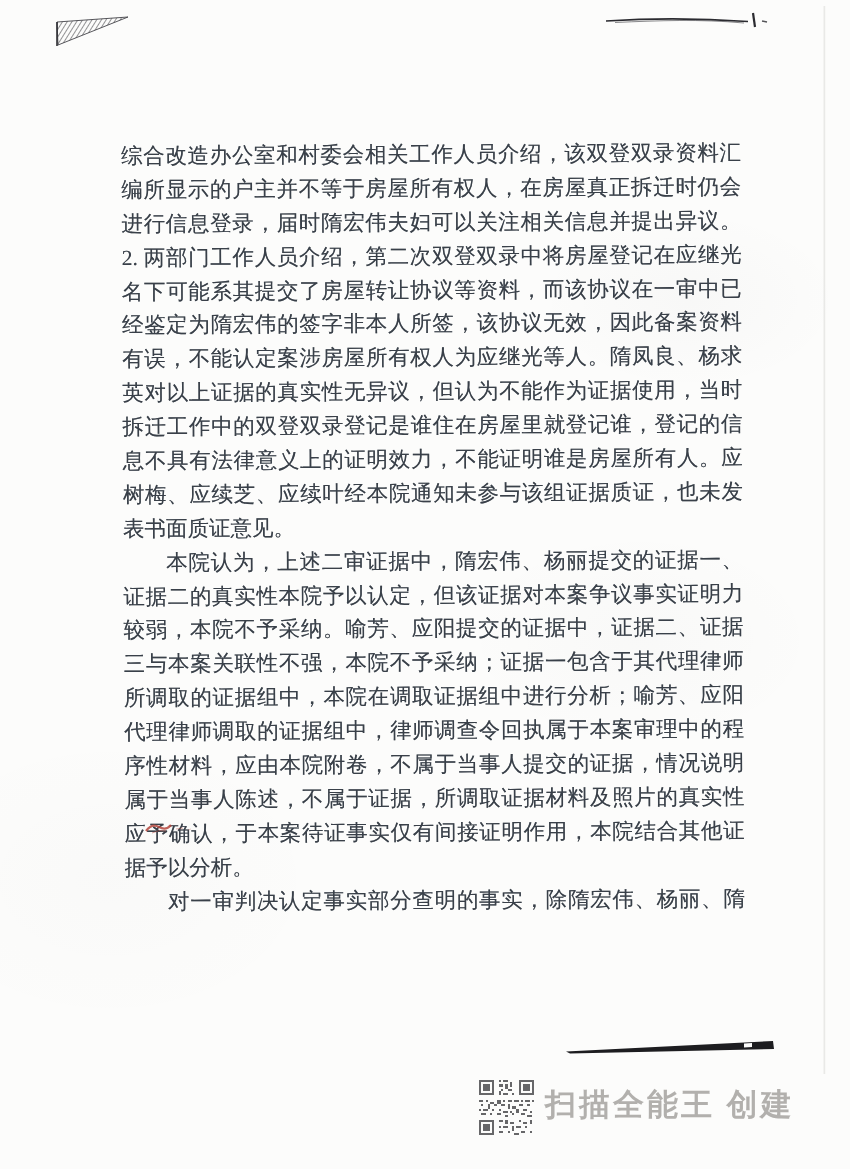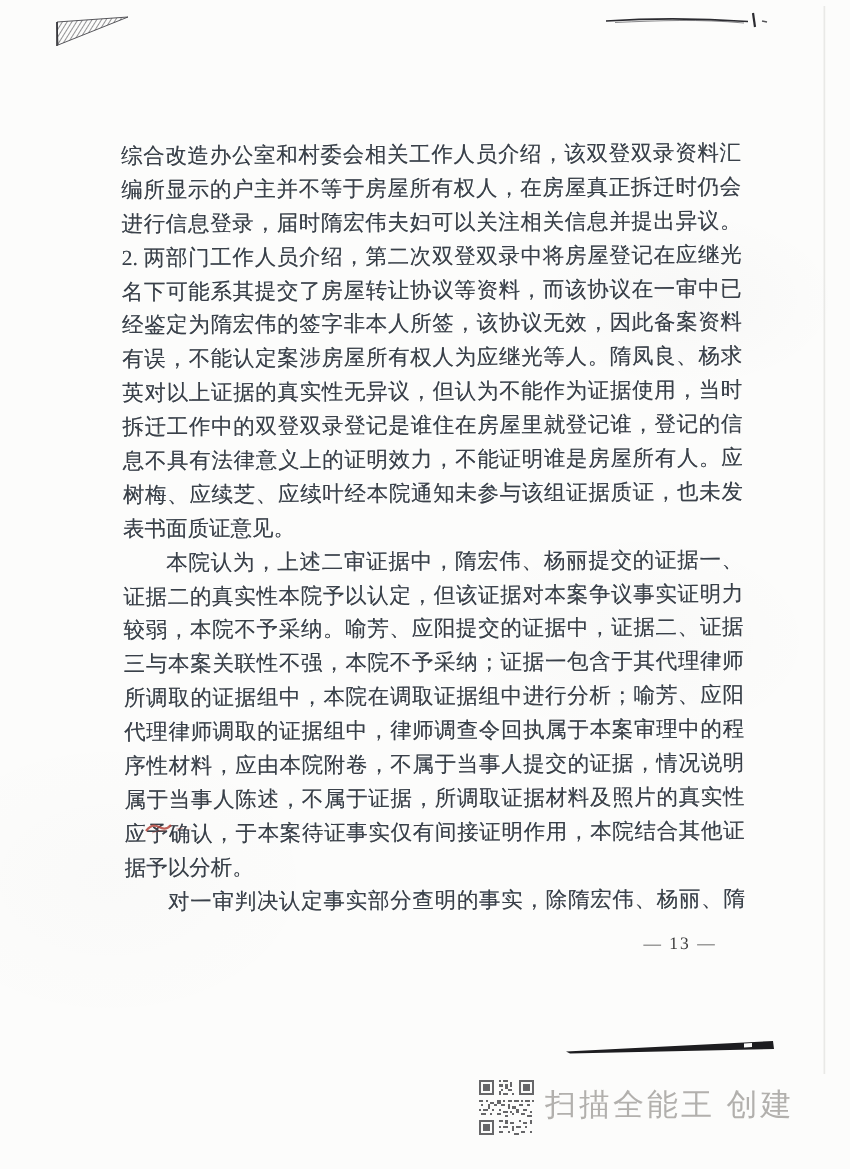--- a/index.html
+++ b/index.html
@@ -33,21 +33,21 @@
     color:var(--page-number-gray,#3d3d3d);
     transform:rotate(-0.3deg);
   }
   .footer-watermark{
     position:absolute;left:479px;top:1078px;width:320px;height:60px;
   }
   .qr{position:absolute;left:0;top:2px;width:55px;height:55px;opacity:0.85;}
   .wm-text{
     position:absolute;left:66px;top:6px;
     font-family:"Liberation Sans","DejaVu Sans",sans-serif;
-    font-weight:normal;font-size:31px;letter-spacing:3px;
+    font-weight:bold;font-size:31px;letter-spacing:3px;
     color:var(--watermark-gray,#b2b0ad);
     text-shadow:0 0 1px rgba(255,255,255,0.6);
   }
   .artifacts{position:absolute;left:0;top:0;pointer-events:none;}
 </style>
 </head>
 <body>
 
 <div class="page">
 
@@ -71,21 +71,20 @@
       <div class="line">三与本案关联性不强，本院不予采纳；证据一包含于其代理律师</div>
       <div class="line">所调取的证据组中，本院在调取证据组中进行分析；喻芳、应阳</div>
       <div class="line">代理律师调取的证据组中，律师调查令回执属于本案审理中的程</div>
       <div class="line">序性材料，应由本院附卷，不属于当事人提交的证据，情况说明</div>
       <div class="line">属于当事人陈述，不属于证据，所调取证据材料及照片的真实性</div>
       <div class="line">应予确认，于本案待证事实仅有间接证明作用，本院结合其他证</div>
       <div class="line short">据予以分析。</div>
       <div class="line indent">对一审判决认定事实部分查明的事实，除隋宏伟、杨丽、隋</div>
     </div>
 
-  <div class="page-number">— 13 —</div>
 
   <div class="footer-watermark">
     <svg class="qr" viewBox="0 0 25 25" shape-rendering="crispEdges">
       <g fill="#4e4e50">
         <rect x="0" y="0" width="7" height="7"></rect>
           <rect x="1" y="1" width="5" height="5" fill="#fcfcfb"></rect>
           <rect x="2" y="2" width="3" height="3"></rect>
         <rect x="18" y="0" width="7" height="7"></rect>
           <rect x="19" y="1" width="5" height="5" fill="#fcfcfb"></rect>
           <rect x="20" y="2" width="3" height="3"></rect>

